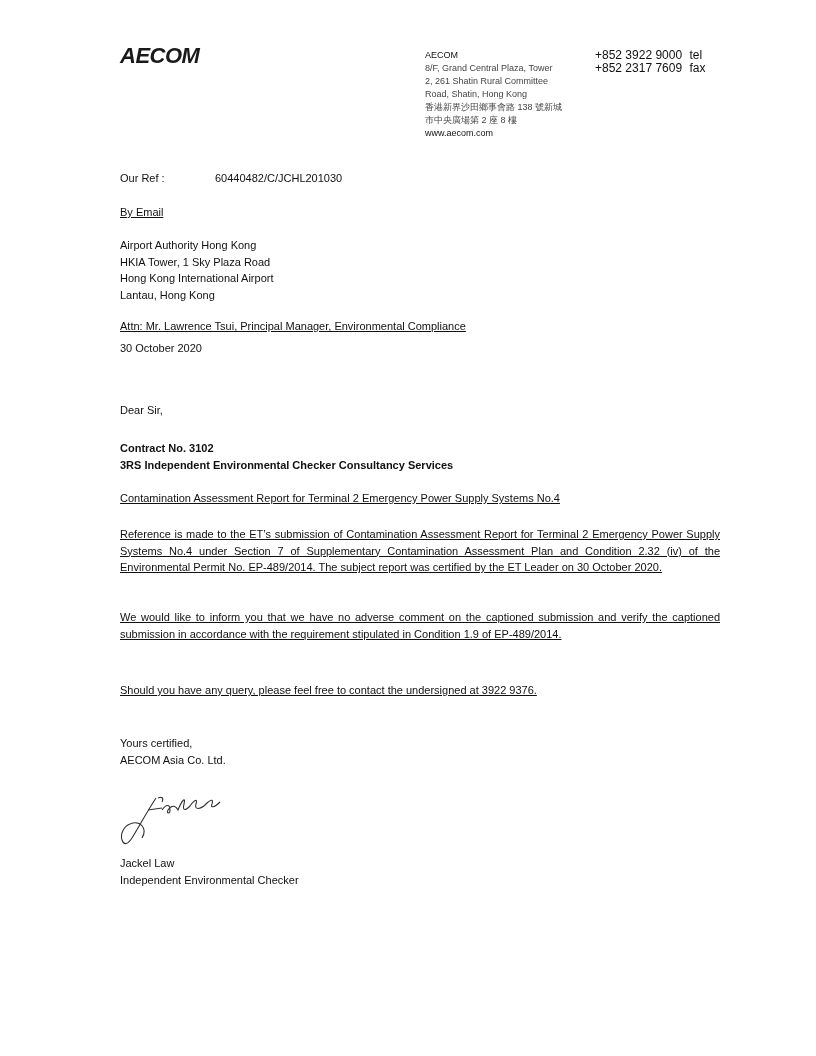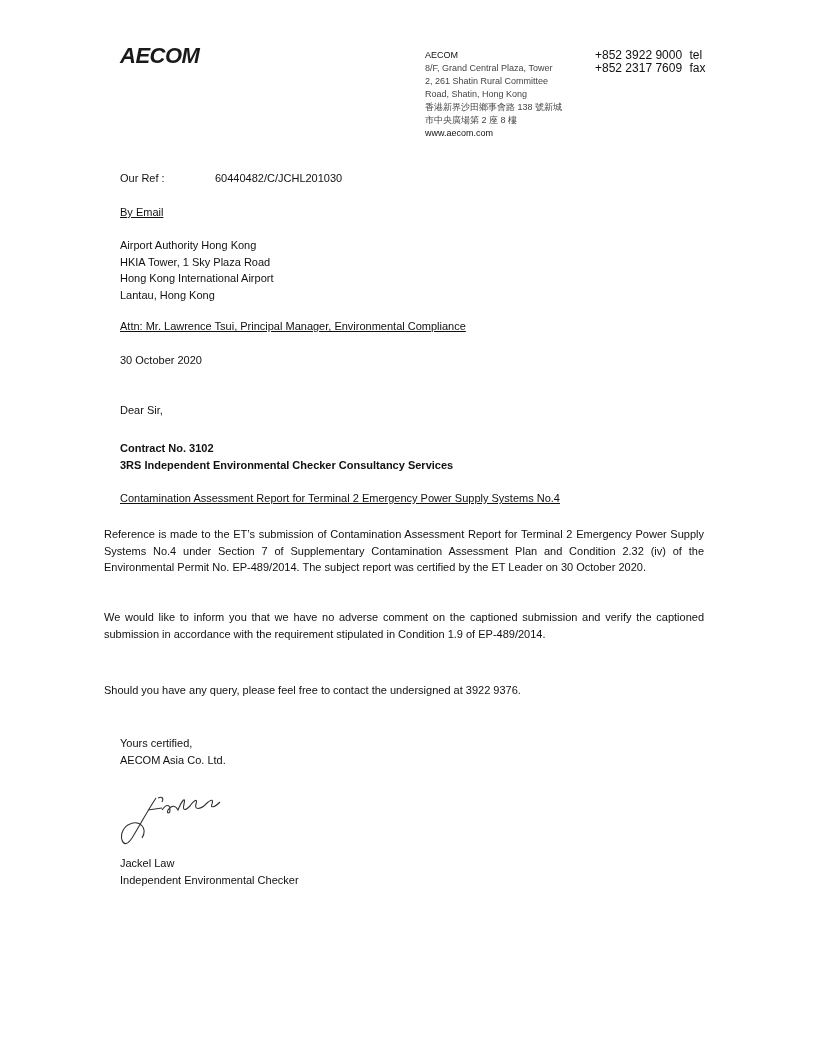--- a/index.html
+++ b/index.html
@@ -13,25 +13,25 @@
   .addr .gray { color: #444; }
   .contact { left: 583px; top: 49px; font-size: 12px; line-height: 13px; color: #111; margin-left: 12px; }
   .contact span.lbl { margin-left: 4px; }
   .body-text { font-size: 11px; line-height: 16.5px; }
   .ref { left: 120px; top: 170px; }
   .ref .v { position: absolute; left: 95px; top: 0; white-space: nowrap; }
   .u { text-decoration: underline; }
   .by-email { left: 120px; top: 204px; }
   .recipient { left: 120px; top: 237px; }
   .attn { left: 120px; top: 318px; white-space: nowrap; }
-  .date { left: 120px; top: 352px; }
+  .date { left: 120px; top: 340px; }
   .salutation { left: 120px; top: 402px; }
   .contract { left: 120px; top: 440px; font-weight: bold; }
   .subject { left: 120px; top: 490px; font-weight: normal; text-decoration: underline; white-space: nowrap; }
-  .para { left: 104px; width: 600px; text-align: justify; }
+  .para { left: 120px; width: 600px; text-align: justify; text-decoration: underline; }
   .p1 { top: 526px; }
   .p2 { top: 609px; }
   .p3 { top: 682px; }
   .closing { left: 120px; top: 735px; }
   .sig { left: 118px; top: 790px; }
   .signer { left: 120px; top: 855px; }
 </style>
 </head>
 <body>
 

